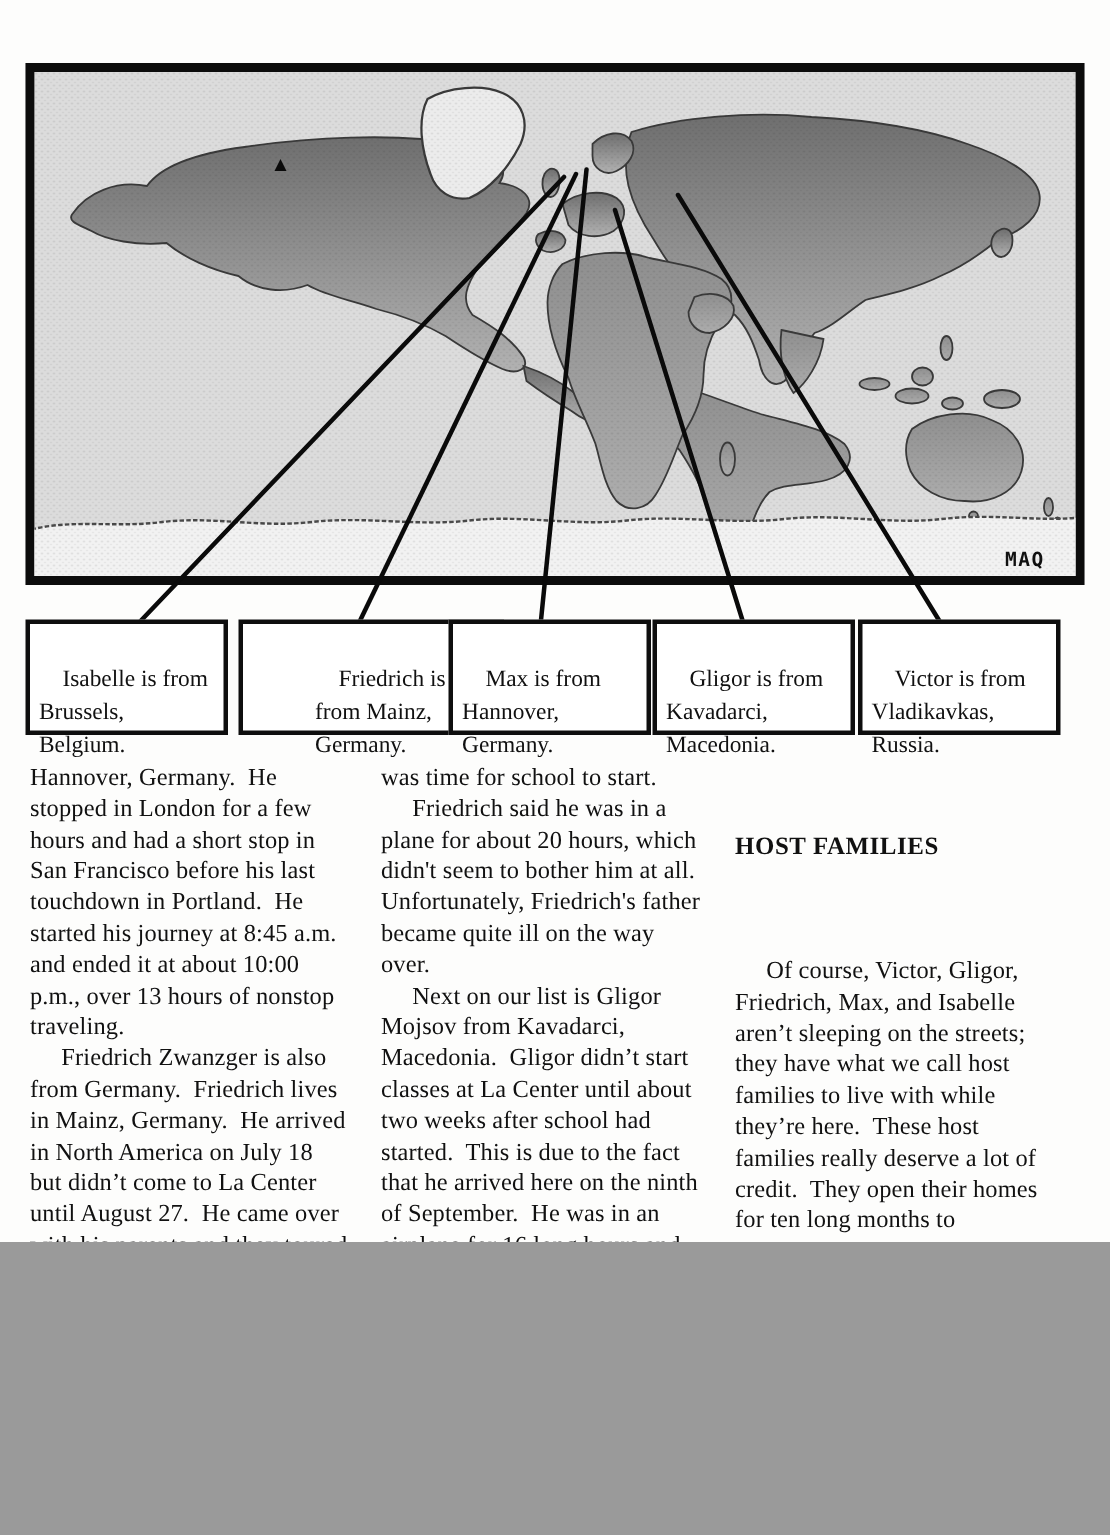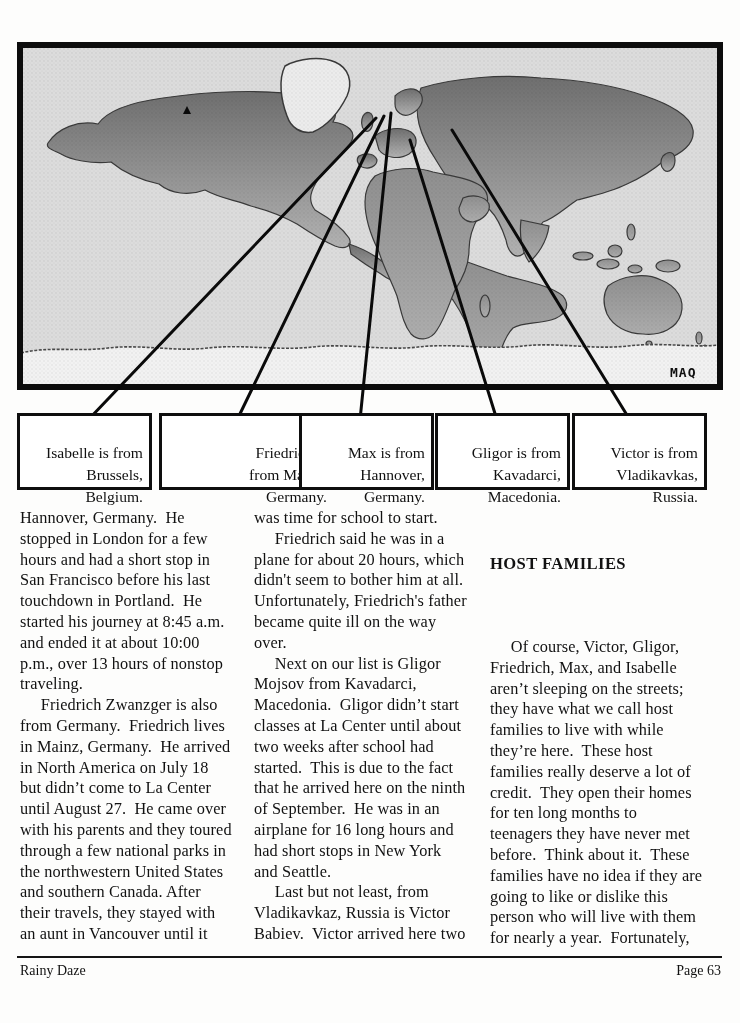--- a/index.html
+++ b/index.html
@@ -1,19 +1,19 @@
 <!DOCTYPE html>
 <html><head>
 <meta charset="utf-8">
 <style>
   html,body{margin:0;padding:0;}
   body{background:#9a9a9a;}
   #page{
     position:relative;
-    width:740px;height:1023px;
+    width:740px;height:828px;
     margin:0 auto;
     background:#fdfdfc;
     font-family:"Liberation Serif","DejaVu Serif",serif;
     color:#111;
     overflow:hidden;
   }
   
   #map-frame{
     position:absolute;left:17px;top:42px;
     width:694px;height:336px;
@@ -28,21 +28,20 @@
   }
   
   .callout{
     position:absolute;top:413px;
     width:117px;height:63px;
     border:3px solid #0e0e0e;
     background:#fff;
     padding:4px 6px;
     font-size:15.6px;line-height:22px;
     white-space:pre;
-    text-align:right;
   }
   #callout-1{left:17px;}
   #callout-2{left:159px;padding-left:48px;}
   #callout-3{left:299px;}
   #callout-4{left:435px;}
   #callout-5{left:572px;}
   
   .textcol{
     position:absolute;top:508px;
     font-size:16.3px;line-height:20.8px;

